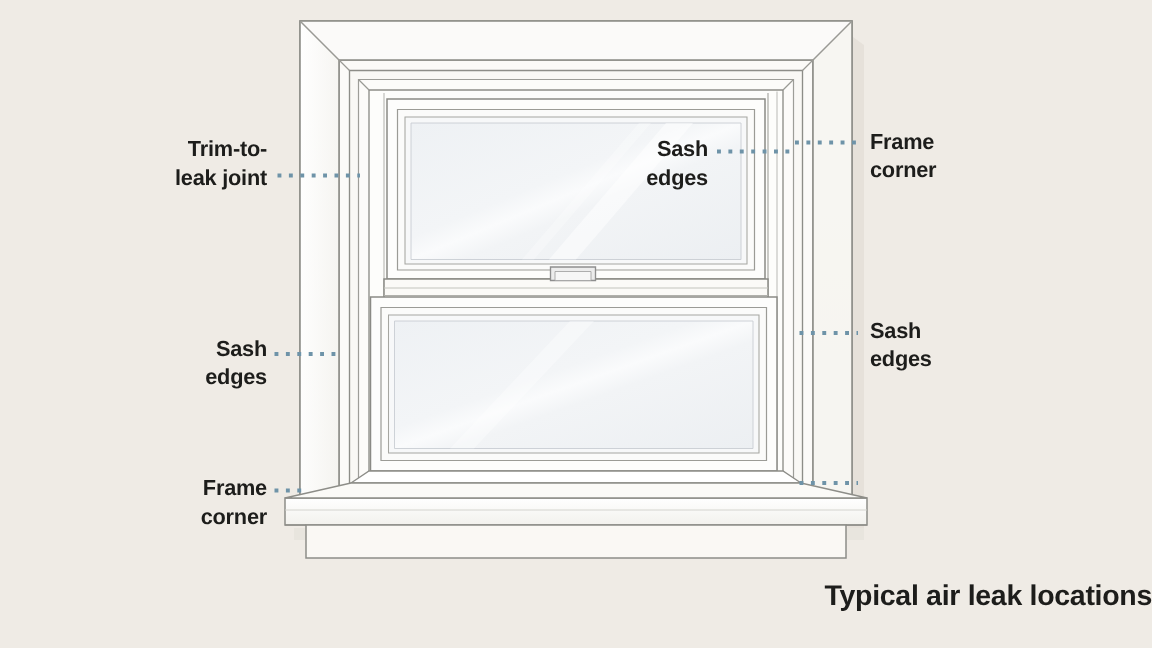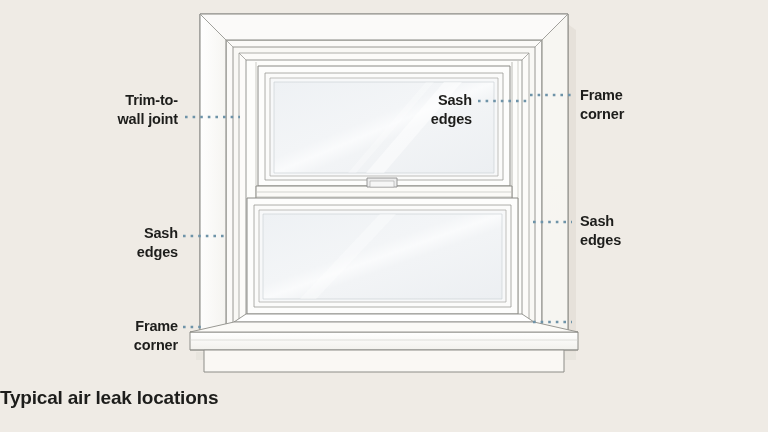--- a/index.html
+++ b/index.html
@@ -38,21 +38,21 @@
   .callout.right-aligned {
     text-align: right;
   }
   .callout.left-aligned {
     text-align: left;
   }
   .caption {
     position: absolute;
     left: 0;
     right: 0;
-    text-align: left;
+    text-align: right;
     font-family: "Liberation Sans", sans-serif;
     font-weight: 700;
     font-size: 19px;
     letter-spacing: -0.2px;
     color: #1d1d1b;
   }
 </style>
 </head>
 <body>
 
@@ -185,21 +185,21 @@
         <line x1="478" y1="101" x2="528" y2="101" stroke="#6e93a8" stroke-width="2.6" stroke-linecap="butt" stroke-dasharray="2.6 5"></line>
         <line x1="530" y1="95" x2="572" y2="95" stroke="#6e93a8" stroke-width="2.6" stroke-linecap="butt" stroke-dasharray="2.6 5"></line>
         <line x1="183" y1="236" x2="228" y2="236" stroke="#6e93a8" stroke-width="2.6" stroke-linecap="butt" stroke-dasharray="2.6 5"></line>
         <line x1="533" y1="222" x2="572" y2="222" stroke="#6e93a8" stroke-width="2.6" stroke-linecap="butt" stroke-dasharray="2.6 5"></line>
         <line x1="183" y1="327" x2="203" y2="327" stroke="#6e93a8" stroke-width="2.6" stroke-linecap="butt" stroke-dasharray="2.6 5"></line>
         <line x1="533" y1="322" x2="572" y2="322" stroke="#6e93a8" stroke-width="2.6" stroke-linecap="butt" stroke-dasharray="2.6 5"></line>
       </g>
   </svg>
 
   <div class="callout right-aligned" style="left:100px; top:91px; width:78px;">Trim-to-
-wall joint</div>
+leak joint</div>
 
   <div class="callout right-aligned" style="left:408px; top:91px; width:64px;">Sash
 edges</div>
 
   <div class="callout left-aligned" style="left:580px; top:86px; width:90px;">Frame
 corner</div>
 
   <div class="callout right-aligned" style="left:108px; top:224px; width:70px;">Sash
 edges</div>
 

